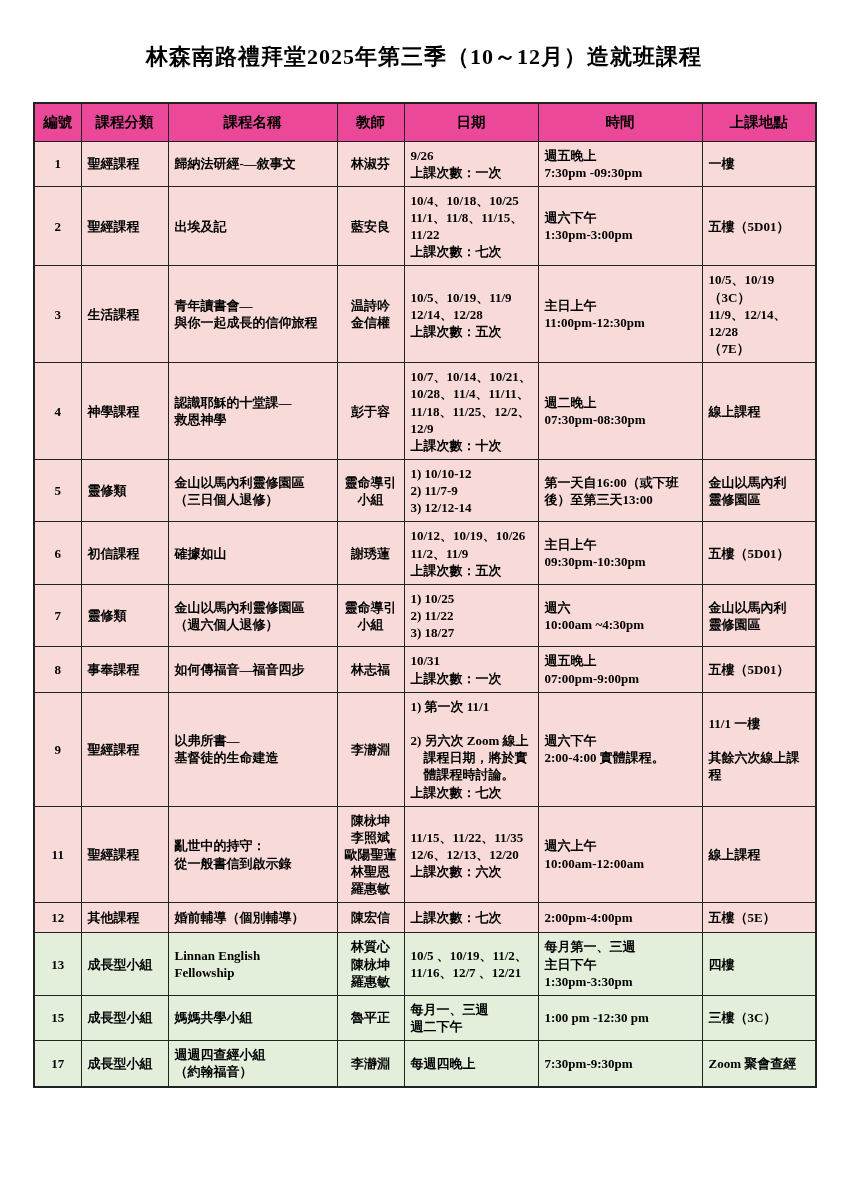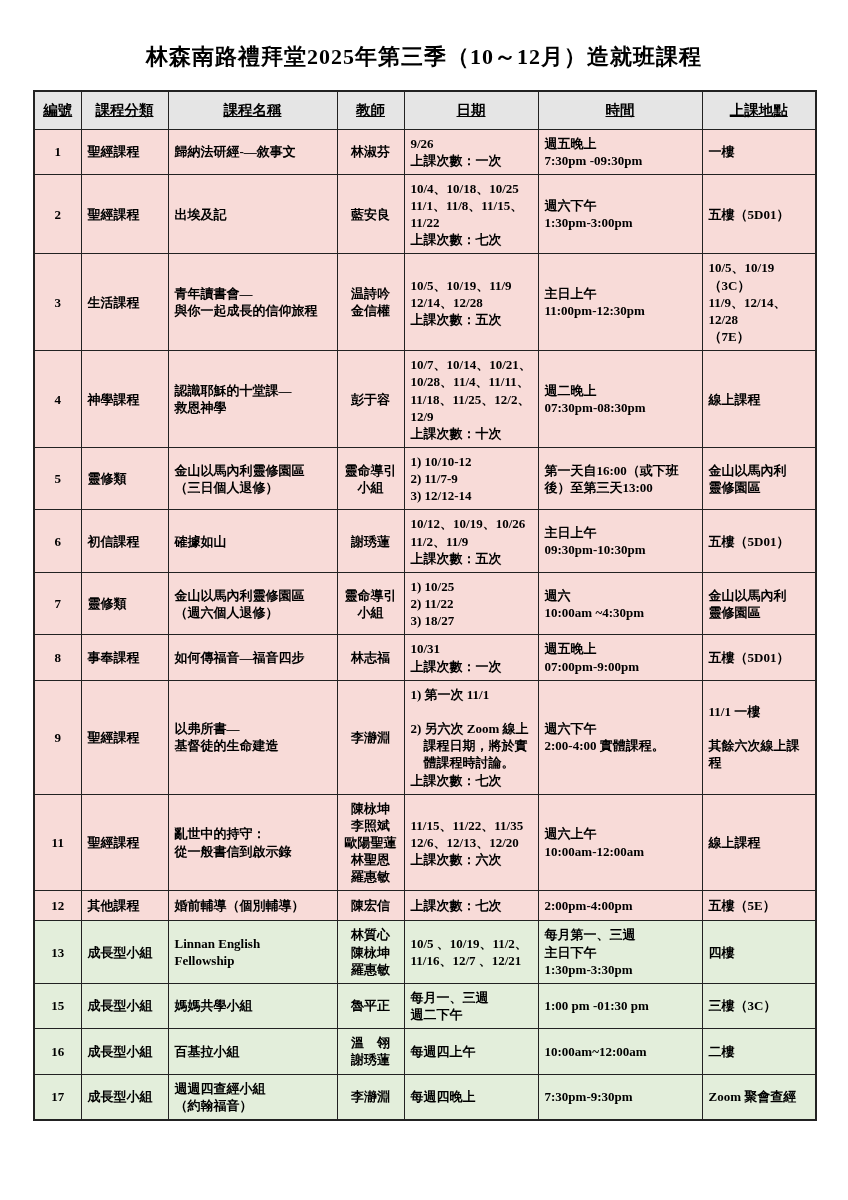--- a/index.html
+++ b/index.html
@@ -13,46 +13,45 @@
     width: 848px;
     min-height: 1200px;
     box-sizing: border-box;
     padding-top: 42px;
   }
   .title {
     text-align: center;
     font-size: 22px;
     font-weight: bold;
     color: #000;
-    margin: 0 0 18px 0;
+    margin: 0 0 30px 0;
     letter-spacing: 1px;
   }
   table.schedule {
     border-collapse: collapse;
     table-layout: fixed;
     width: 782px;
     margin-left: 33px;
     border: 2px solid #222;
   }
   th, td {
     border: 1px solid #222;
     font-weight: bold;
     color: #000;
     vertical-align: middle;
     white-space: pre-line;
     overflow: hidden;
     box-sizing: border-box;
   }
   thead th {
-    background: #e5e5e5;
+    background: #ec4899;
     height: 38px;
     font-size: 14.5px;
     text-align: center;
     padding: 6px;
-    text-decoration: underline;
   }
   tbody td {
     font-size: 13px;
     line-height: 1.32;
     padding: 5px 3px 5px 6px;
   }
   tbody tr { height: 30px; }
   tr.pink td  { background: #f8dbd8; }
   tr.green td { background: #e3eedb; }
   td.center { text-align: center; padding-left: 2px; padding-right: 2px; }
@@ -253,32 +252,22 @@
 1:30pm-3:30pm</td>
           <td class="left">四樓</td>
         </tr>
         <tr class="green">
           <td class="center">15</td>
           <td class="left">成長型小組</td>
           <td class="left">媽媽共學小組</td>
           <td class="center">魯平正</td>
           <td class="left">每月一、三週
 週二下午</td>
-          <td class="left">1:00 pm -01:30 pm</td>
+          <td class="left">1:00 pm -12:30 pm</td>
           <td class="left">三樓（3C）</td>
-        </tr>
-        <tr class="green">
-          <td class="center">16</td>
-          <td class="left">成長型小組</td>
-          <td class="left">百基拉小組</td>
-          <td class="center">溫　翎
-謝琇蓮</td>
-          <td class="left">每週四上午</td>
-          <td class="left">10:00am~12:00am</td>
-          <td class="left">二樓</td>
         </tr>
         <tr class="green">
           <td class="center">17</td>
           <td class="left">成長型小組</td>
           <td class="left">週週四查經小組
 （約翰福音）</td>
           <td class="center">李瀞淵</td>
           <td class="left">每週四晚上</td>
           <td class="left">7:30pm-9:30pm</td>
           <td class="left">Zoom  聚會查經</td>

